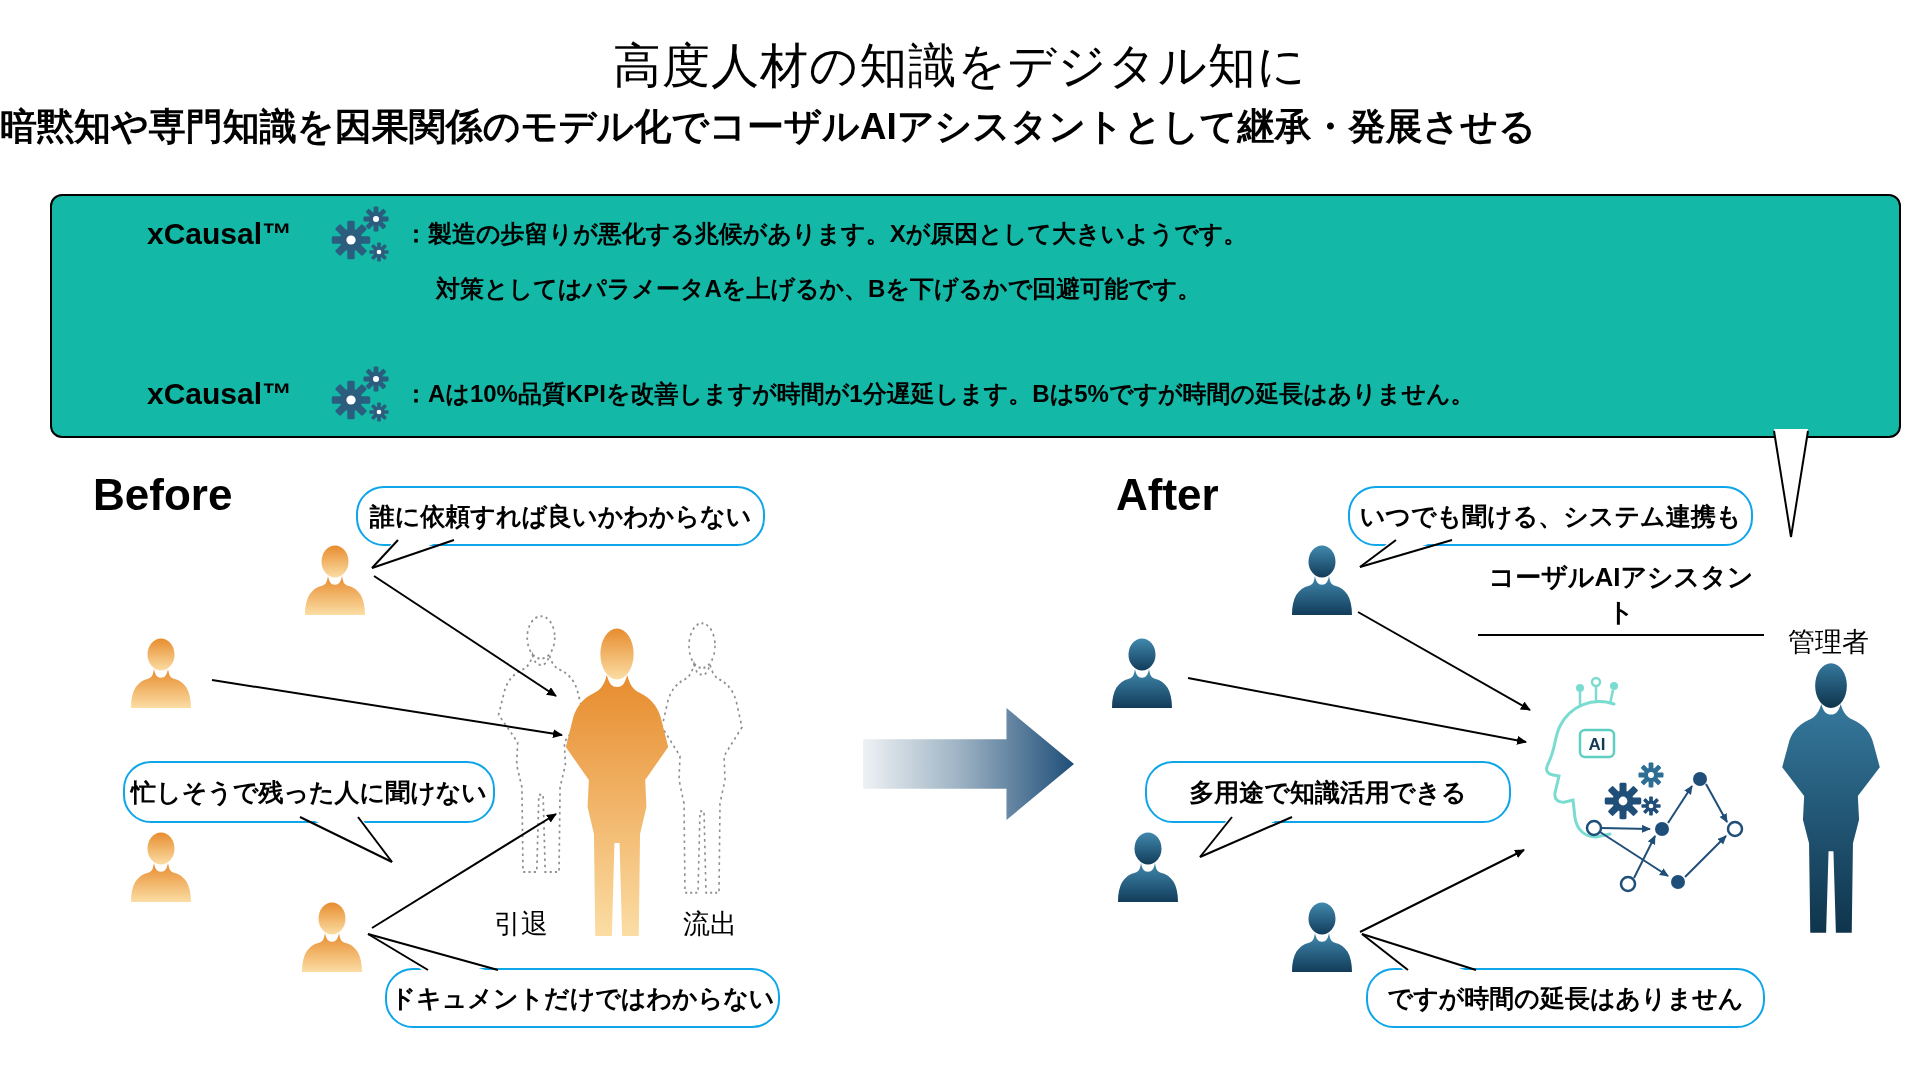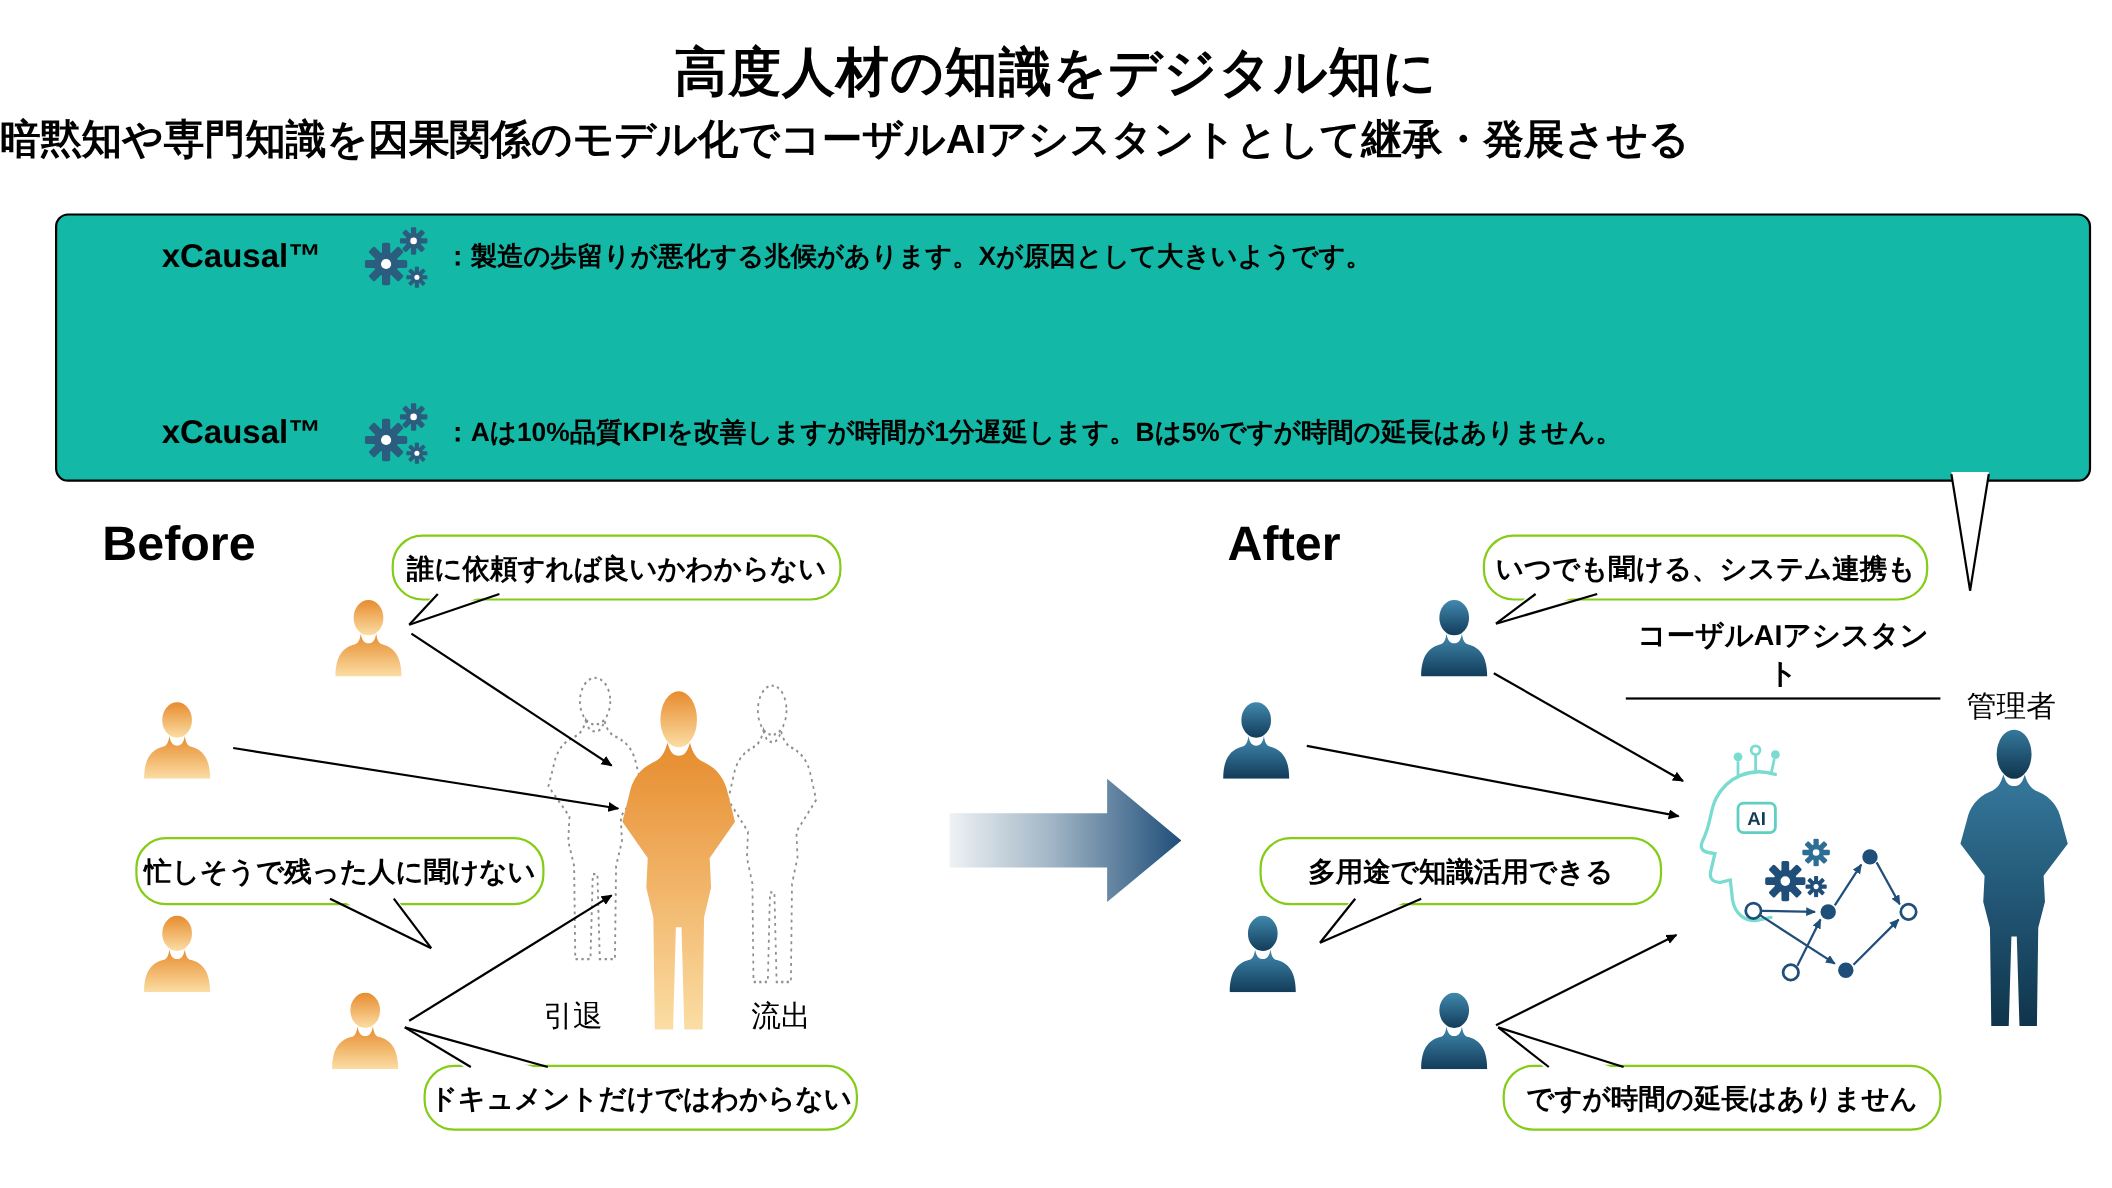--- a/index.html
+++ b/index.html
@@ -1,29 +1,29 @@
 <!DOCTYPE html>
 <html><head>
 <meta charset="utf-8">
 <style>
   html,body{margin:0;padding:0;background:#ffffff;}
   .canvas{position:relative;width:1920px;height:1080px;background:#fff;overflow:hidden;
           font-family:"Liberation Sans","DejaVu Sans",sans-serif;color:#000;}
   .abs{position:absolute;}
-  .title{top:34px;left:0;width:1920px;text-align:center;font-size:48px;font-weight:700;letter-spacing:1px;}
+  .title{top:34px;left:0;width:1920px;text-align:center;font-size:48px;font-weight:400;letter-spacing:1px;}
   .subtitle{top:102px;left:0;width:1920px;font-size:37px;font-weight:700;}
   .chatbox{left:50px;top:194px;width:1847px;height:240px;border:2.5px solid #000;border-radius:12px;background:#14b8a6;z-index:1;}
   .crow{position:absolute;left:0;width:100%;height:44px;}
   .speaker{position:absolute;left:70px;width:195px;top:0;height:44px;line-height:44px;text-align:center;
            font-size:30px;font-weight:700;}
   .cicon{position:absolute;left:276px;top:-6px;width:66px;height:56px;}
   .ctext{position:absolute;left:352px;top:0;height:44px;line-height:44px;font-size:24px;font-weight:600;white-space:nowrap;}
   .ctext.indent{left:384px;}
   .seclabel{font-size:44px;font-weight:600;z-index:7;}
-  .bubble{border:2px solid #84cc16;border-radius:28px;background:#fff;display:flex;align-items:center;justify-content:center;
+  .bubble{border:2px solid #0ea5e9;border-radius:28px;background:#fff;display:flex;align-items:center;justify-content:center;
           font-size:25px;font-weight:600;white-space:nowrap;z-index:2;}
   .ulabel{font-size:26px;font-weight:700;text-align:center;border-bottom:2.5px solid #000;padding-bottom:4px;z-index:7;}
   .slabel{font-size:27px;font-weight:400;z-index:7;white-space:nowrap;}
   .blockarrow{left:863px;top:708px;width:211px;height:112px;z-index:1;
       background:linear-gradient(90deg,#eef2f5 0%,#9fb4c4 45%,#1f4e79 100%);
       clip-path:polygon(0% 28%,68% 28%,68% 0%,100% 50%,68% 100%,68% 72%,0% 72%);}
   svg.overlay{position:absolute;left:0;top:0;width:1920px;height:1080px;z-index:6;pointer-events:none;}
   svg{overflow:visible;}
 </style>
 </head>
@@ -84,20 +84,23 @@
       <span class="speaker">xCausal™</span>
       <span class="cicon">
         <svg viewBox="0 0 64 56" width="66" height="56">
           <use href="#gear" x="2" y="14" width="40" height="40" fill="#2b5d7e"></use>
           <use href="#gear" x="34" y="0" width="26" height="26" fill="#2b5d7e"></use>
           <use href="#gear" x="40" y="36" width="20" height="20" fill="#2b5d7e"></use>
         </svg>
       </span>
       <span class="ctext">：製造の歩留りが悪化する兆候があります。Xが原因として大きいようです。</span>
     </div>
+    <div class="crow" style="top:71px">
+      <span class="ctext indent">対策としてはパラメータAを上げるか、Bを下げるかで回避可能です。</span>
+    </div>
     <div class="crow" style="top:176px">
       <span class="speaker">xCausal™</span>
       <span class="cicon">
         <svg viewBox="0 0 64 56" width="66" height="56">
           <use href="#gear" x="2" y="14" width="40" height="40" fill="#2b5d7e"></use>
           <use href="#gear" x="34" y="0" width="26" height="26" fill="#2b5d7e"></use>
           <use href="#gear" x="40" y="36" width="20" height="20" fill="#2b5d7e"></use>
         </svg>
       </span>
       <span class="ctext">：Aは10%品質KPIを改善しますが時間が1分遅延します。Bは5%ですが時間の延長はありません。</span>

